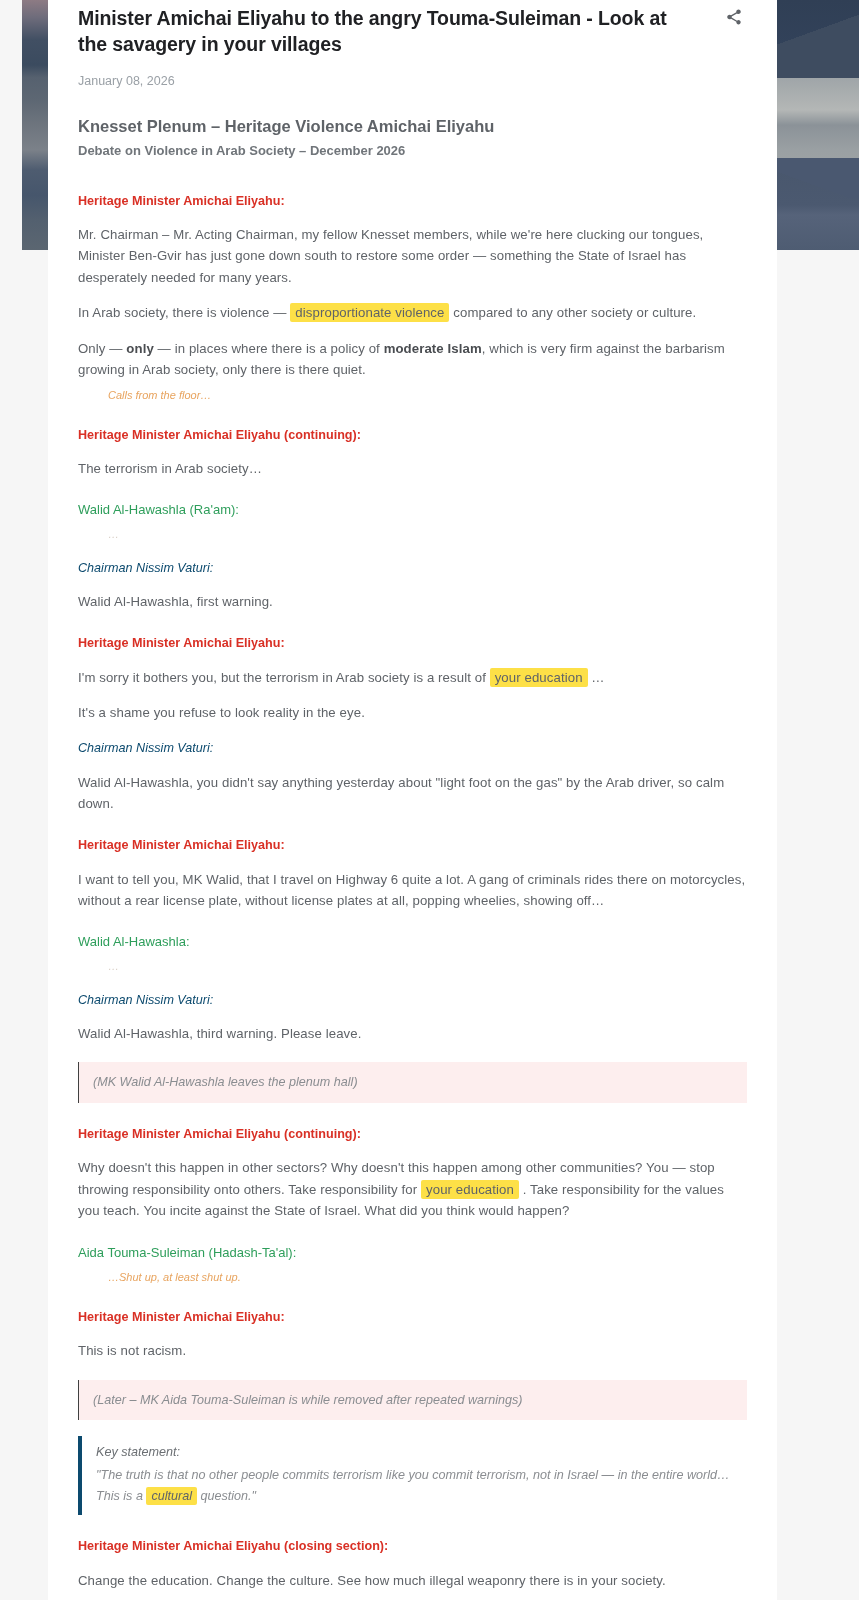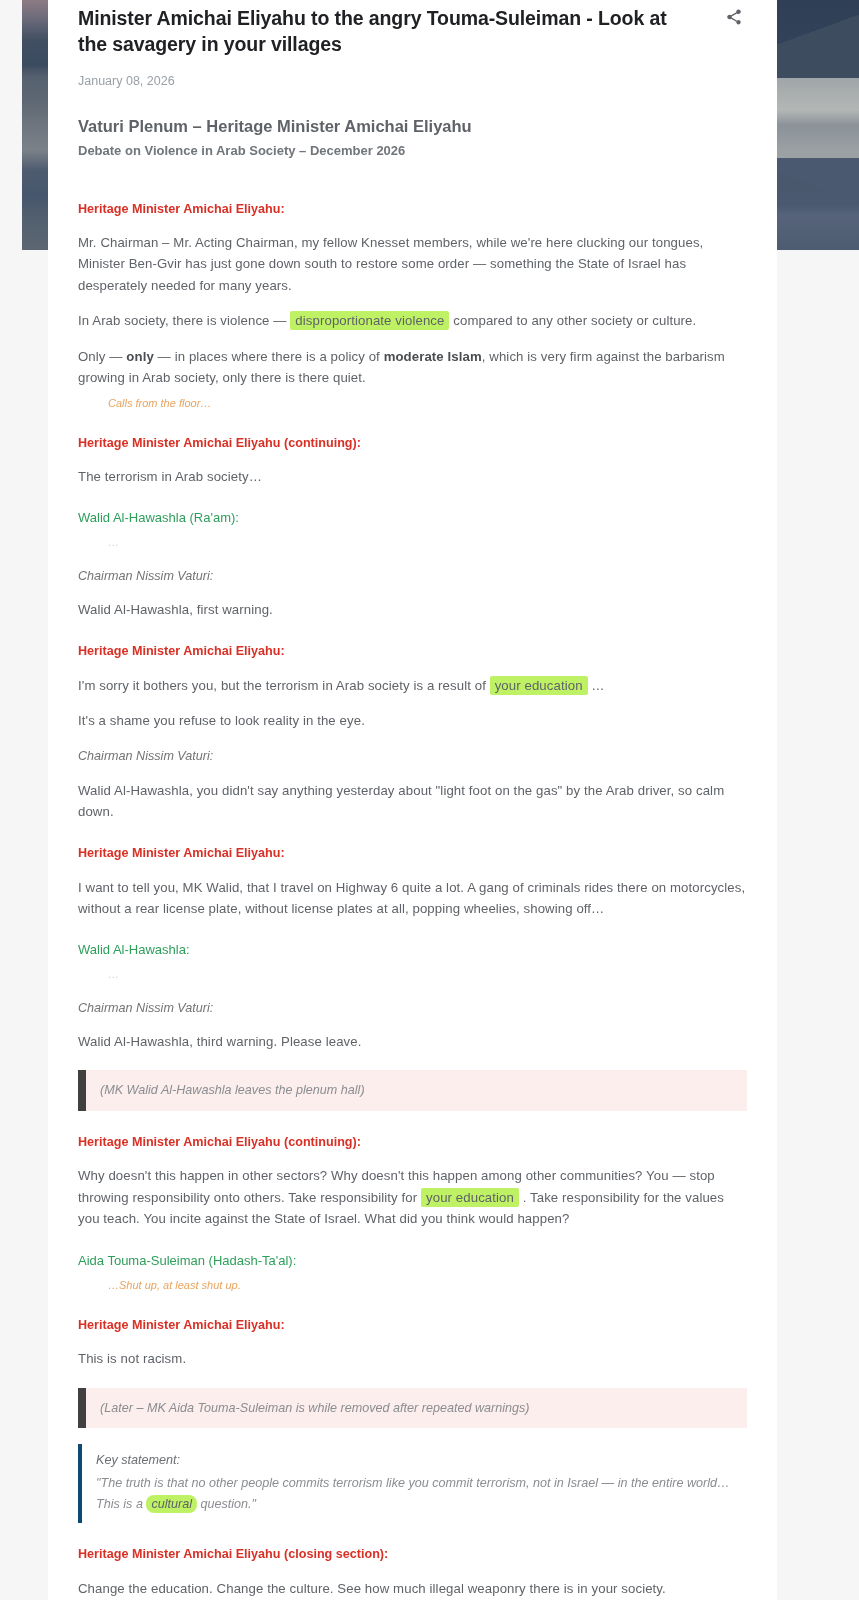--- a/index.html
+++ b/index.html
@@ -75,70 +75,70 @@
   .sec-title {
     margin-top: 24px; font-size: 16.5px; font-weight: bold;
     color: #5f6368; line-height: 1.35;
   }
   .sec-sub {
     margin-top: 5px; font-size: 13px; font-weight: bold;
     color: #70757a; line-height: 1.35;
   }
 
   
-  .transcript { margin-top: 40px; }
+  .transcript { margin-top: 32px; }
 
   .speaker {
     font-size: 12.6px; font-weight: bold; line-height: 1.45;
     margin-top: 22px;
   }
   .speaker.first { margin-top: 0; }
   .speaker.minister { color: #d93025; }
   .speaker.mk       { color: #2e9e5b; font-weight: normal; font-size: 13px; }
-  .speaker.chair    { color: #737373; font-style: italic; font-weight: normal; font-size: 12.6px; margin-top: 16px; }
+  .speaker.chair    { color: #0c4a6e; font-style: italic; font-weight: normal; font-size: 12.6px; margin-top: 16px; }
 
   .para {
     margin-top: 14px; font-size: 13.2px; color: #5f6368;
     line-height: 1.62; letter-spacing: 0.1px;
   }
   .para b { color: #4a4d51; font-weight: bold; }
 
   .interject {
     margin-top: 7px; margin-left: 30px;
     font-size: 11px; font-style: italic; color: #e8a45f; line-height: 1.5;
   }
   .interject.faint { color: #d8cfc6; margin-top: 6px; font-size: 11px; }
 
   mark.hl {
-    background: #bef264; color: #5f6368;
+    background: #fde047; color: #5f6368;
     padding: 2px 5px; border-radius: 2px;
   }
 
   .stage {
     margin-top: 18px;
     background: #fdeeee;
-    border-left: 8px solid #404040;
+    border-left: 1px solid #404040;
     padding: 11px 14px;
     font-size: 12.6px; font-style: italic; color: #8a8d91; line-height: 1.5;
   }
 
   .keybox {
     margin-top: 16px;
     border-left: 4px solid #0c4a6e;
     padding: 6px 14px 8px 14px;
     color: #6b6f73;
   }
   .keybox .kb-label {
     font-size: 12.6px; font-style: italic; line-height: 1.6; color: #6b6f73;
   }
   .keybox .kb-quote {
     font-size: 12.6px; font-style: italic; line-height: 1.7; color: #8a8d91;
     margin-top: 2px;
   }
-  .keybox .kb-quote mark.hl { font-style: italic; border-radius: 8px; }
+  .keybox .kb-quote mark.hl { font-style: italic; }
 </style>
 </head>
 <body>
 
 <div class="hero-strip left">
   <div class="sky"></div>
 </div>
 <div class="hero-strip right">
   <div class="sky"></div>
   <div class="ridge"></div>
@@ -153,21 +153,21 @@
     <button class="share-btn">
       <span>
         <svg width="18" height="18" viewBox="0 0 24 24" fill="#5f6368" aria-hidden="true">
           <path d="M18 16.08c-.76 0-1.44.3-1.96.77L8.91 12.7c.05-.23.09-.46.09-.7s-.04-.47-.09-.7l7.05-4.11c.54.5 1.25.81 2.04.81 1.66 0 3-1.34 3-3s-1.34-3-3-3-3 1.34-3 3c0 .24.04.47.09.7L8.04 9.81C7.5 9.31 6.79 9 6 9c-1.66 0-3 1.34-3 3s1.34 3 3 3c.79 0 1.5-.31 2.04-.81l7.12 4.16c-.05.21-.08.43-.08.65 0 1.61 1.31 2.92 2.92 2.92s2.92-1.31 2.92-2.92-1.31-2.92-2.92-2.92z"></path>
         </svg>
       </span>
     </button>
 
     <div class="date">January 08, 2026</div>
 
-    <div class="sec-title">Vaturi Plenum – Heritage Minister Amichai Eliyahu</div>
+    <div class="sec-title">Knesset Plenum – Heritage Violence Amichai Eliyahu</div>
     <div class="sec-sub">Debate on Violence in Arab Society – December 2026</div>
   </div>
 
   <div class="transcript">
 
     <div class="speaker minister first">Heritage Minister Amichai Eliyahu:</div>
     <p class="para">Mr. Chairman – Mr. Acting Chairman, my fellow Knesset members, while we're here clucking our tongues, Minister Ben-Gvir has just gone down south to restore some order — something the State of Israel has desperately needed for many years.</p>
     <p class="para">
       <span>In Arab society, there is violence — </span><mark class="hl">disproportionate violence</mark><span> compared to any other society or culture.</span>
     </p>

